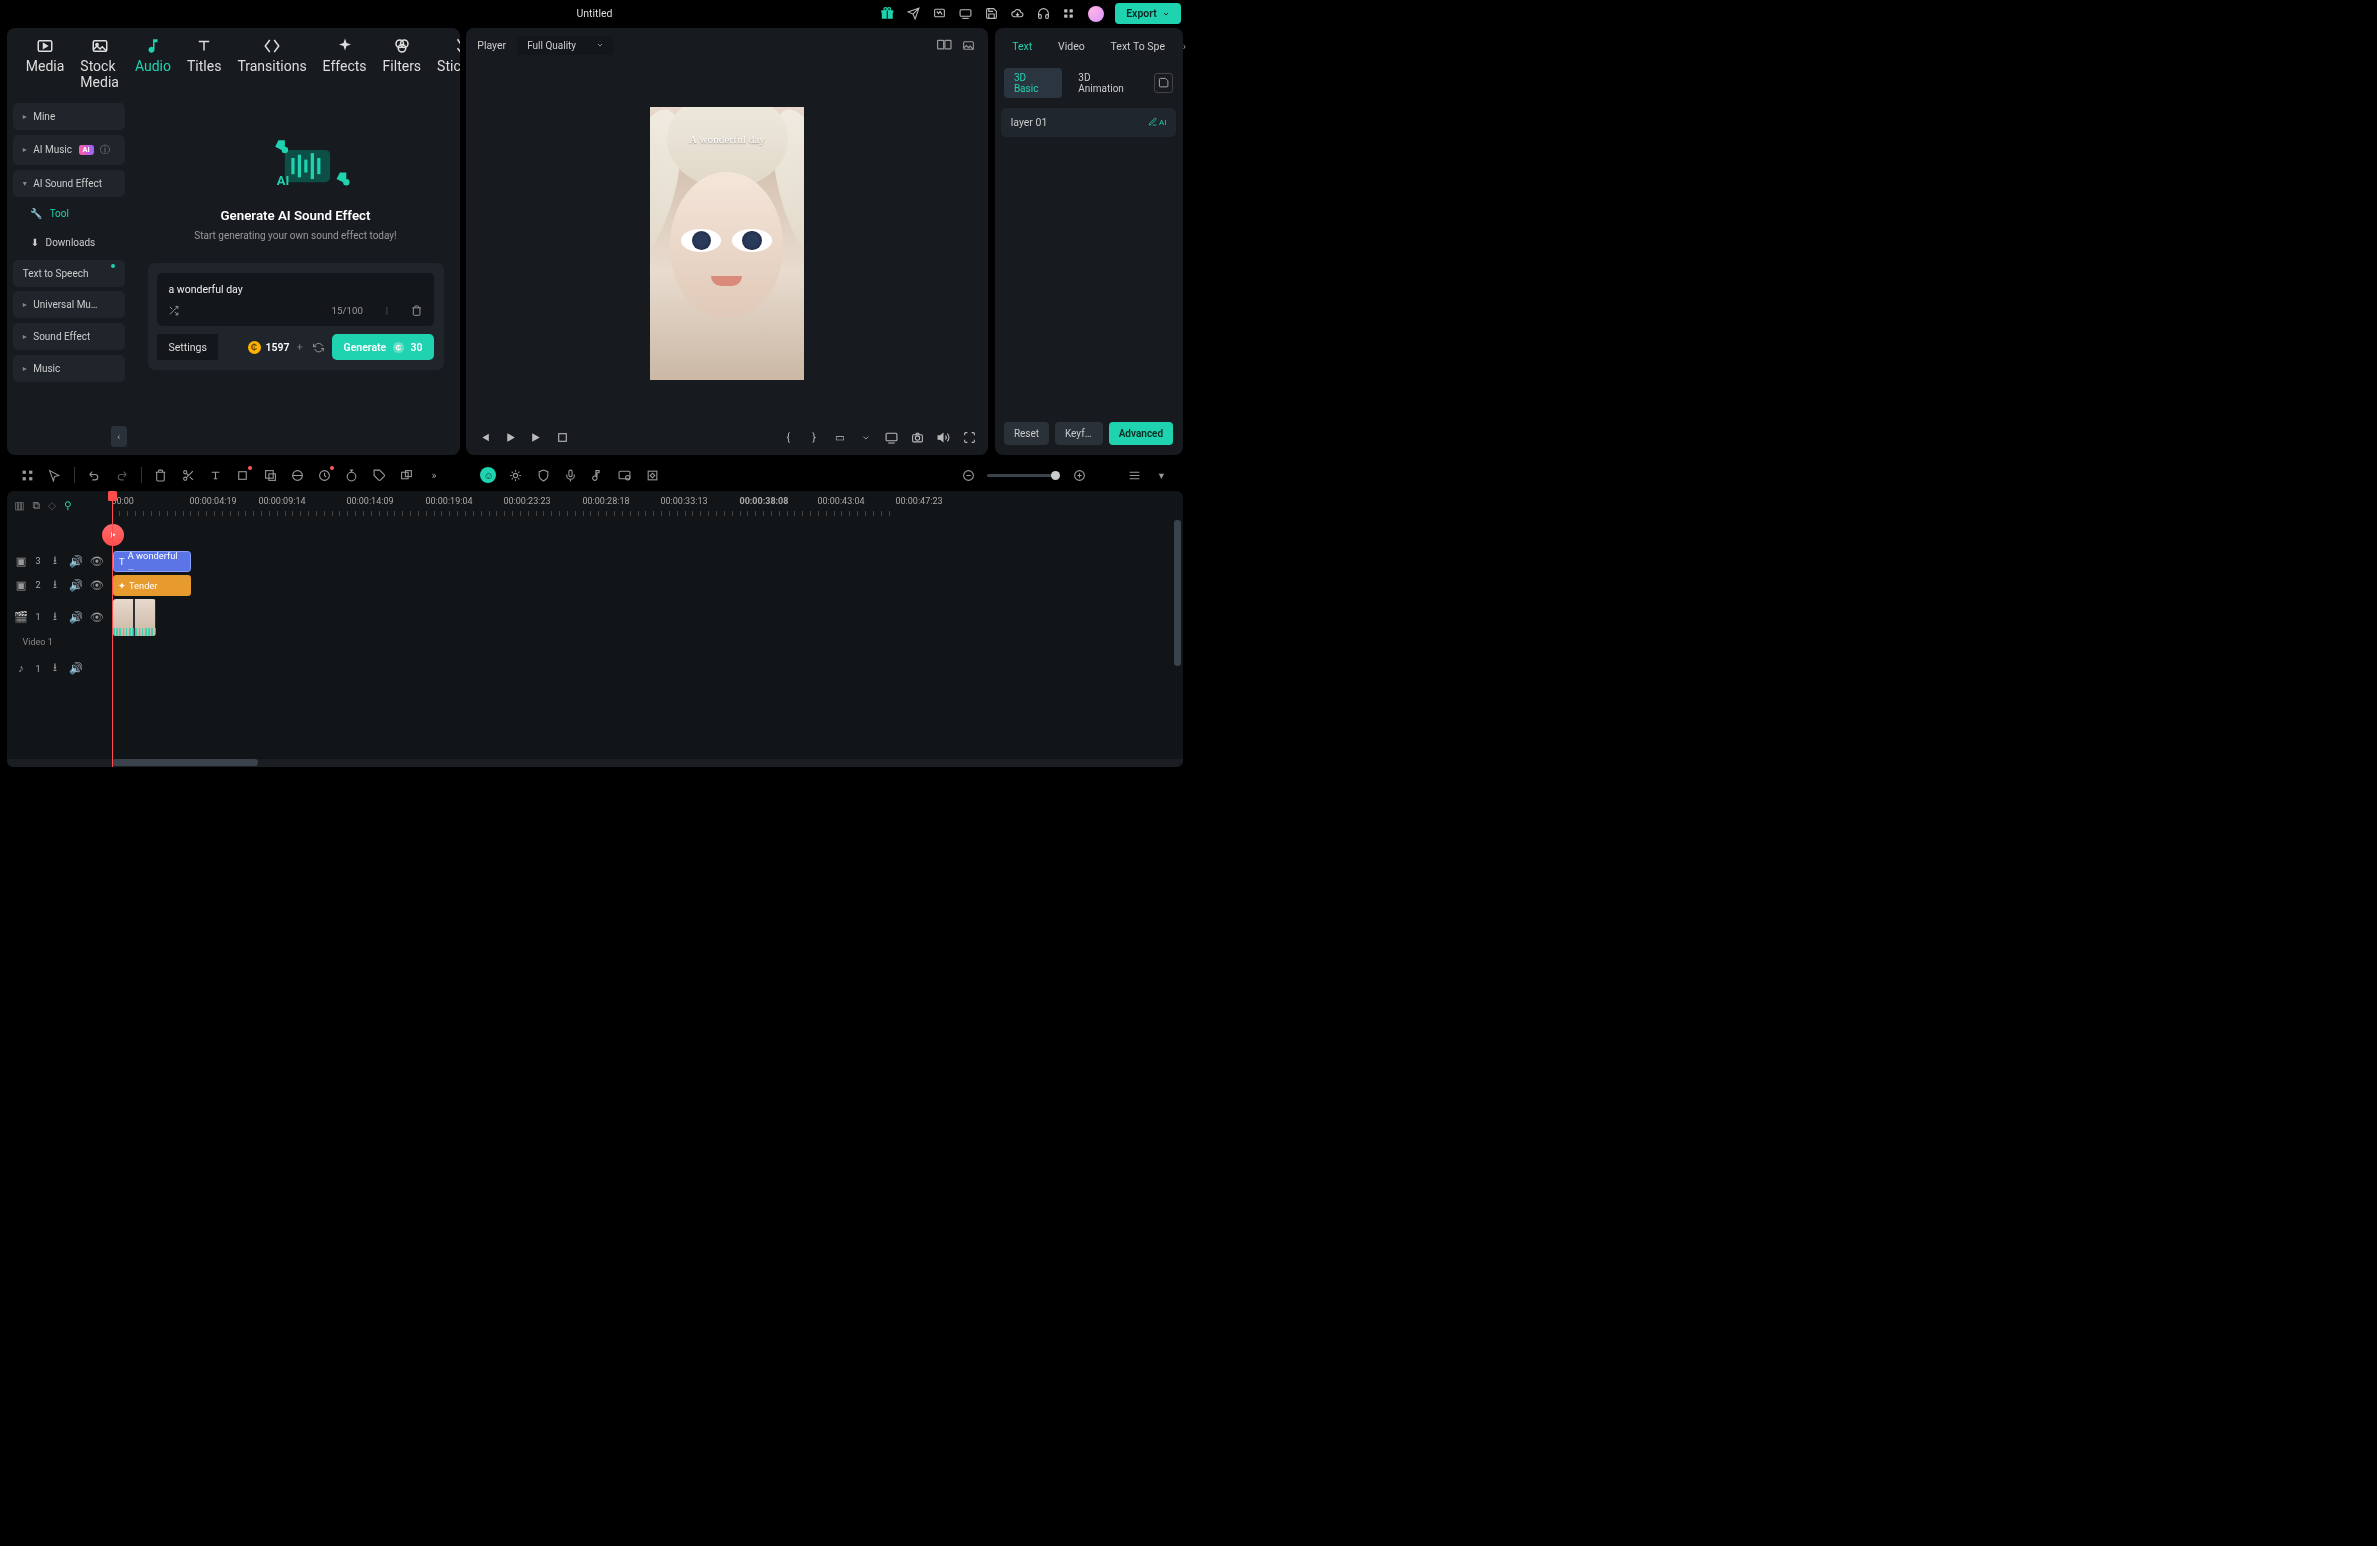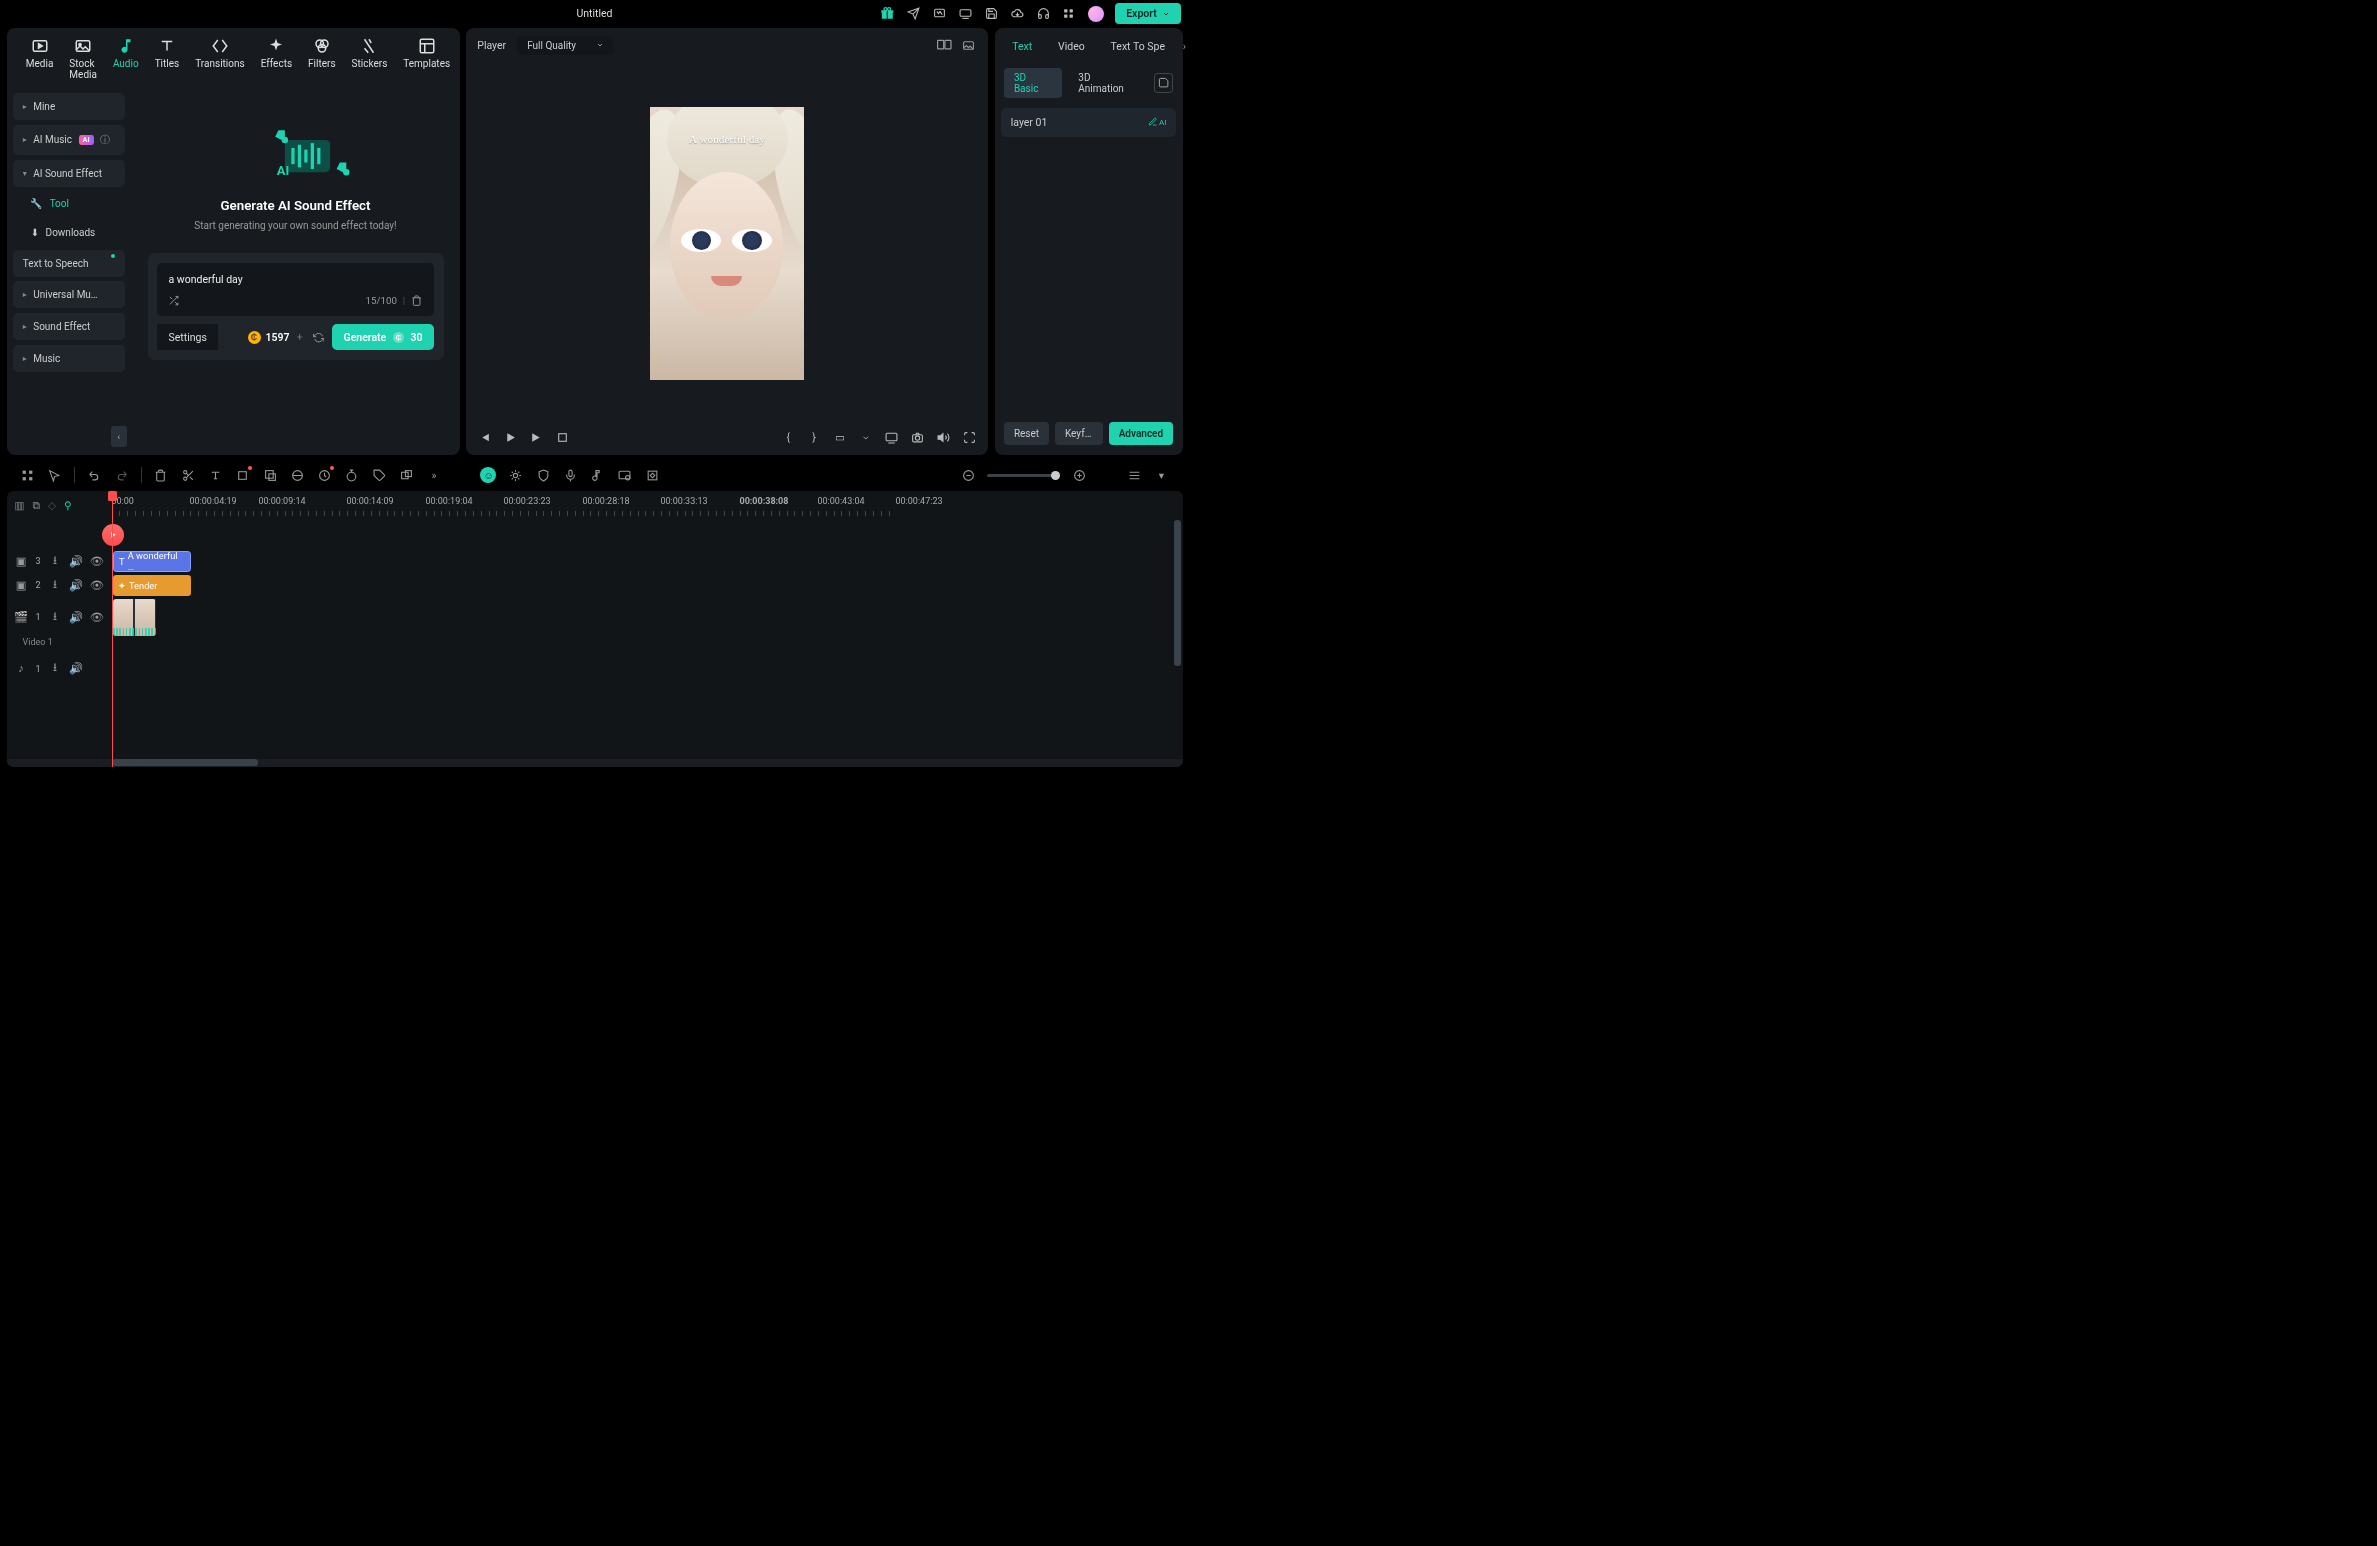--- a/index.html
+++ b/index.html
@@ -13,42 +13,42 @@
 .titlebar .right-icons .ico { width: 14.6px; height: 14.6px; color: #bbb; cursor: pointer; display: flex; align-items: center; justify-content: center; }
 .export-btn { background: #1fd3b0; color: #0a2820; padding: 4px 11.3px; border-radius: 4px; font-weight: 600; font-size: 10.5px; display: flex; align-items: center; gap: 4.9px; cursor: pointer; }
 .avatar { width: 16px; height: 16px; border-radius: 50%; background: radial-gradient(circle at 30% 30%, #ffb3e6, #d896ff); }
 
 
 .main-area { display: flex; gap: 6.5px; padding: 0 6.5px 0 6.5px; height: 427px; }
 
 
 .left-panel { width: 453px; background: #171b1f; border-radius: 8px; display: flex; flex-direction: column; overflow: hidden; }
 .top-tabs { display: flex; padding: 8px 11.3px; gap: 0; }
-.top-tab { display: flex; flex-direction: column; align-items: center; gap: 3.2px; padding: 1.6px 8px; cursor: pointer; color: #ddd; font-size: 10px; }
+.top-tab { display: flex; flex-direction: column; align-items: center; gap: 3.2px; padding: 1.6px 8px; cursor: pointer; color: #ddd; font-size: 14px; }
 .top-tab .ico { width: 18px; height: 18px; display: flex; align-items: center; justify-content: center; }
 .top-tab.active { color: #1fd3b0; }
 .left-body { display: flex; flex: 1; overflow: hidden; }
 .sidebar { width: 125px; padding: 3.2px 6.5px; display: flex; flex-direction: column; gap: 4.9px; position: relative; }
 .side-item { padding: 8px 9.7px; background: #1f252b; border-radius: 4.9px; font-size: 10px; display: flex; align-items: center; gap: 6.5px; cursor: pointer; color: #ccc; }
 .side-item .arrow { font-size: 8px; color: #888; }
 .side-item.indent { margin-left: 9.7px; background: transparent; padding: 6.5px 8px; }
 .side-item.active { color: #1fd3b0; }
 .ai-pill { font-size: 7.3px; padding: 0.8px 4px; border-radius: 2.4px; background: linear-gradient(90deg,#ff5fa2,#9b5fff); color: #fff; font-weight: 700; }
 .collapse-handle { position: absolute; bottom: 8px; right: 4.9px; width: 16px; height: 21px; background: #2a3138; border-radius: 3.2px; display: flex; align-items: center; justify-content: center; cursor: pointer; color: #aaa; font-size: 9.7px; }
 
 .center-pane { flex: 1; padding: 16px; display: flex; flex-direction: column; align-items: center; }
 .fx-icon { width: 73px; height: 65px; position: relative; margin-top: 16px; }
 .fx-title { color: #fff; font-weight: 600; font-size: 13.3px; margin-top: 11.3px; }
 .fx-sub { color: #999; font-size: 10px; margin-top: 6.5px; }
 .prompt-card { margin-top: 22.6px; width: 100%; background: #1f252b; border-radius: 6.5px; padding: 9.7px; display: flex; flex-direction: column; gap: 8px; }
 .prompt-inner { background: #13171b; border-radius: 4.9px; padding: 9.7px 11.3px; }
 .prompt-text { color: #eee; font-size: 10.5px; }
 .prompt-meta { display: flex; align-items: center; justify-content: space-between; margin-top: 9.7px; }
 .prompt-meta .left-i { color: #999; }
-.prompt-meta .right-i { color: #999; font-size: 9.7px; display: flex; align-items: center; gap: 6px; }
+.prompt-meta .right-i { color: #999; font-size: 9.7px; display: flex; align-items: center; gap: 23px; }
 .prompt-actions { display: flex; align-items: center; justify-content: space-between; }
 .settings-btn { background: #13171b; color: #ddd; padding: 6.5px 11.3px; border-radius: 0; font-size: 10.5px; cursor: pointer; }
 .credits-pill { display: flex; align-items: center; gap: 4.9px; font-size: 10.5px; }
 .credits-pill .coin { width: 13px; height: 13px; border-radius: 50%; background: #ffb300; display: flex; align-items: center; justify-content: center; color: #5a3e00; font-size: 9px; font-weight: 700; }
 .generate-btn { background: #1fd3b0; color: #fff; padding: 6.5px 11.3px; border-radius: 4.9px; font-size: 10.5px; font-weight: 600; display: flex; align-items: center; gap: 6.5px; cursor: pointer; }
 
 
 .preview-panel { flex: 1; background: #171b1f; border-radius: 8px; display: flex; flex-direction: column; overflow: hidden; }
 .preview-head { padding: 8px 11.3px; display: flex; align-items: center; gap: 11.3px; }
 .preview-head .lbl { color: #ccc; font-size: 10.5px; }

